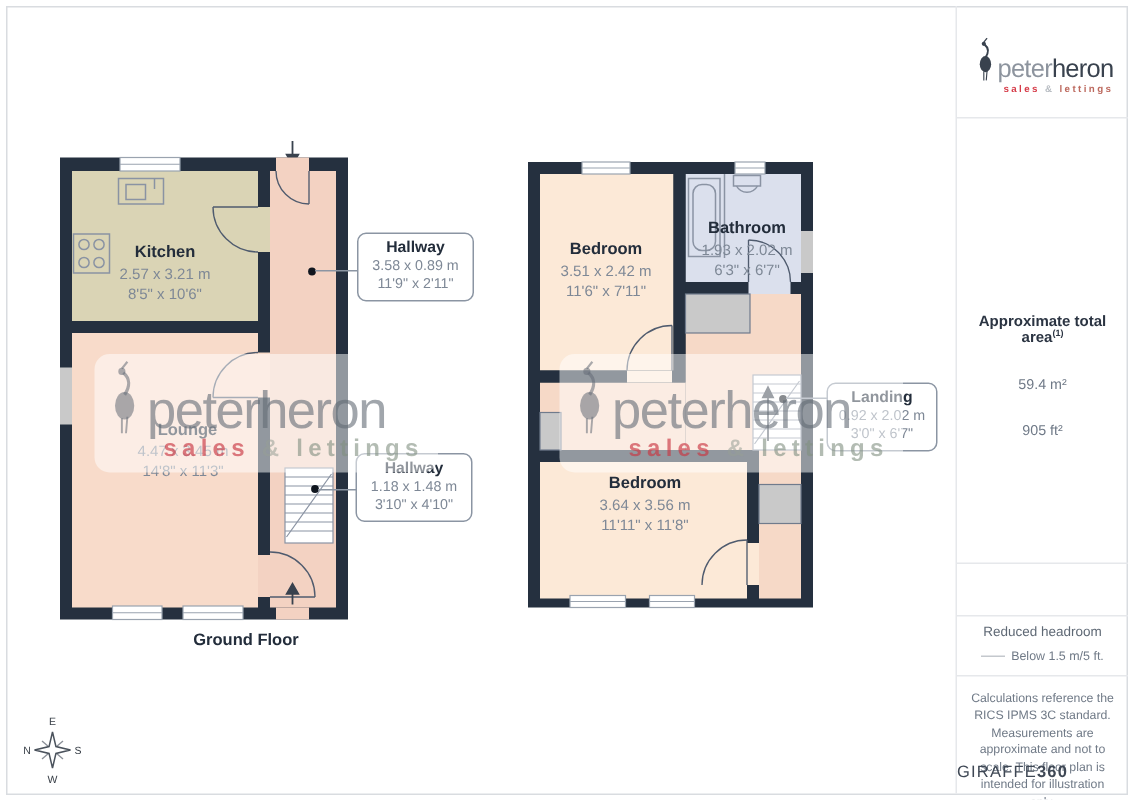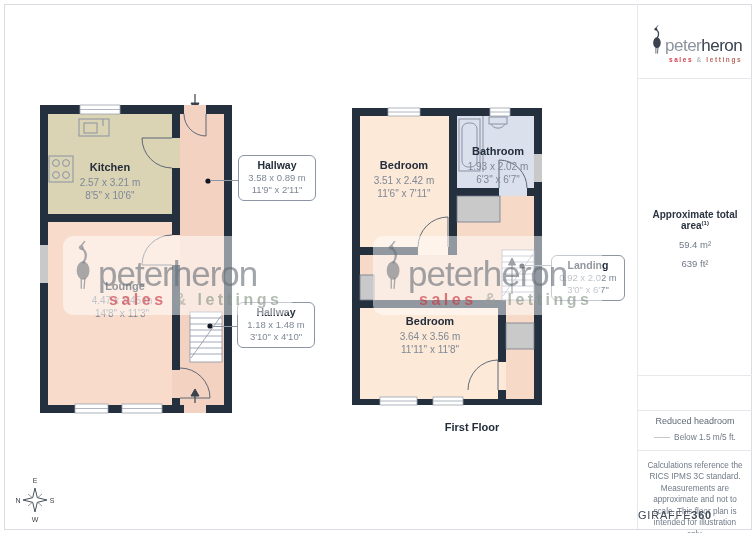--- a/index.html
+++ b/index.html
@@ -39,21 +39,21 @@
   .logo-tagline{text-align:right;font-size:6.5px;font-weight:bold;letter-spacing:1.6px;margin-top:1px;white-space:nowrap;}
   .lg-sales{color:#d63c49;}
   .lg-amp{color:#b7bcc2;}
   .lg-lettings{color:#bd6a5f;}
 
   .sidebar{position:absolute;left:637px;top:4px;width:114px;height:525px;border-left:1px solid #e6e8eb;z-index:2;}
   .sb-div{position:absolute;left:0;width:100%;height:1px;background:#e6e8eb;}
   .sb-area{position:absolute;top:205px;left:0;right:0;text-align:center;}
   .sb-area-title{font-size:10px;font-weight:bold;color:#2b3442;}
   .sb-area-title sup{font-size:6px;}
-  .sb-area-val{font-size:9.5px;color:#6f7987;margin-top:8px;}
+  .sb-area-val{font-size:9.5px;color:#6f7987;margin-top:20px;}
   .sb-foot{position:absolute;top:374px;height:32px;left:4px;right:4px;display:flex;align-items:center;justify-content:center;
            font-size:8.3px;color:#707a87;text-align:center;}
   .sb-head{position:absolute;top:412px;left:0;right:0;text-align:center;}
   .sb-head-title{font-size:9px;color:#5f6975;}
   .sb-head-row{margin-top:6px;font-size:8.3px;color:#707a87;}
   .sb-head-line{display:inline-block;width:16px;height:1px;background:#c4c8cd;vertical-align:middle;margin-right:4px;}
   .sb-disc{position:absolute;top:456px;left:7px;right:7px;font-size:8.2px;line-height:1.4;color:#707a87;text-align:center;}
   .sb-giraffe{position:absolute;top:505px;left:0;right:0;text-align:left;font-size:11px;letter-spacing:0.8px;color:#3f4855;}
   .sb-giraffe b{font-weight:bold;}
 
@@ -249,21 +249,21 @@
     <div class="c-dims">3'10" x 4'10"</div>
   </div>
 
   <div class="leader" style="left:524px;top:265px;width:28px;"></div>
   <div class="callout" style="left:551px;top:255px;width:64px;">
     <div class="c-name">Landing</div>
     <div class="c-dims">0.92 x 2.02 m</div>
     <div class="c-dims">3'0" x 6'7"</div>
   </div>
 
-  <div class="floor-label" style="left:402px;">First Floor</div>
+  <div class="floor-label" style="left:94px;">Ground Floor</div>
 
   <div class="watermark" style="left:63px;top:236px;">
     <div class="wm-row">
       <svg class="wm-heron" width="22" height="50" viewBox="0 0 24 52">
         <ellipse cx="11" cy="32" rx="7" ry="10" fill="currentColor"></ellipse>
         <path d="M11 24 C15 18 15 12 10 8" fill="none" stroke="currentColor" stroke-width="2.4"></path>
         <circle cx="9" cy="7" r="2.6" fill="currentColor"></circle>
         <path d="M9 5 L13 0" stroke="currentColor" stroke-width="1.6"></path>
         <path d="M9 41 L9 52 M13 40 L12 52" stroke="currentColor" stroke-width="1.4"></path>
       </svg>
@@ -302,21 +302,21 @@
 
   <div class="sidebar">
     <div class="sb-div" style="top:74px;"></div>
     <div class="sb-div" style="top:371px;"></div>
     <div class="sb-div" style="top:406px;"></div>
     <div class="sb-div" style="top:446px;"></div>
 
     <div class="sb-area">
       <div class="sb-area-title"><span>Approximate total area</span><sup>(1)</sup></div>
       <div class="sb-area-val">59.4 m²</div>
-      <div class="sb-area-val">639 ft²</div>
+      <div class="sb-area-val">905 ft²</div>
     </div>
 
 
     <div class="sb-head">
       <div class="sb-head-title">Reduced headroom</div>
       <div class="sb-head-row"><span class="sb-head-line"></span><span>Below 1.5 m/5 ft.</span></div>
     </div>
 
     <div class="sb-disc">Calculations reference the RICS IPMS 3C standard. Measurements are approximate and not to scale. This floor plan is intended for illustration only.</div>
 

